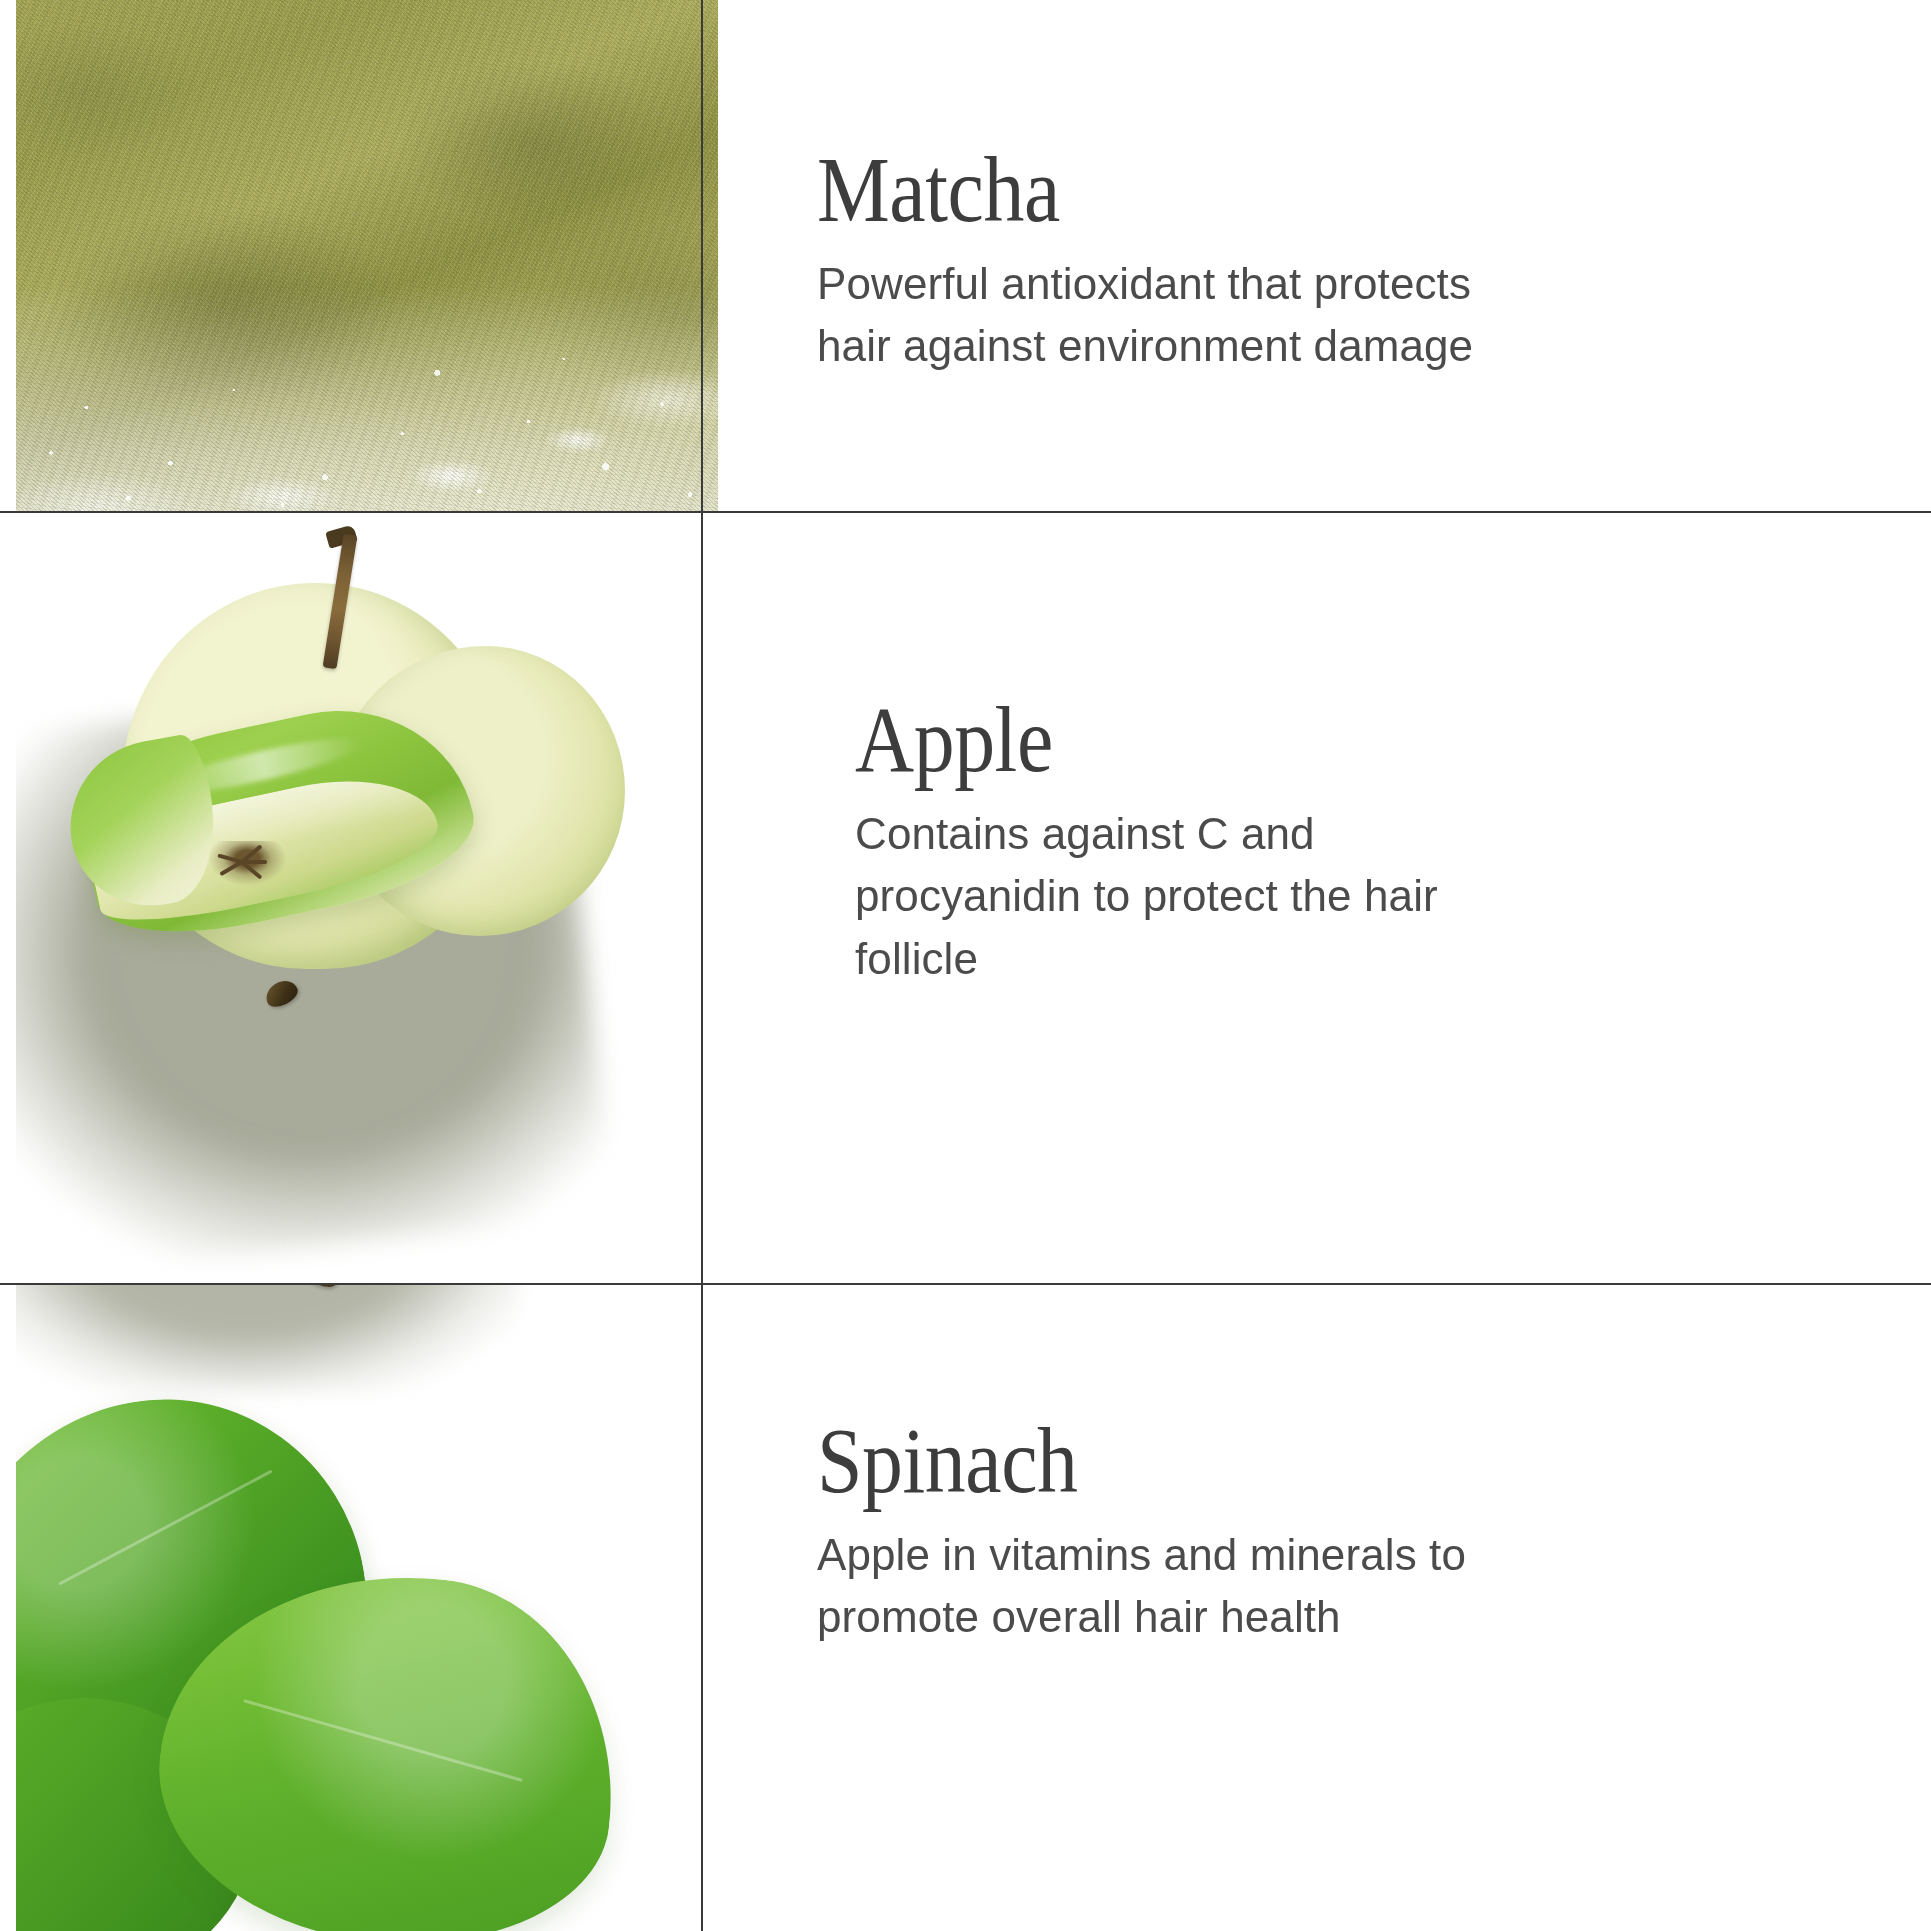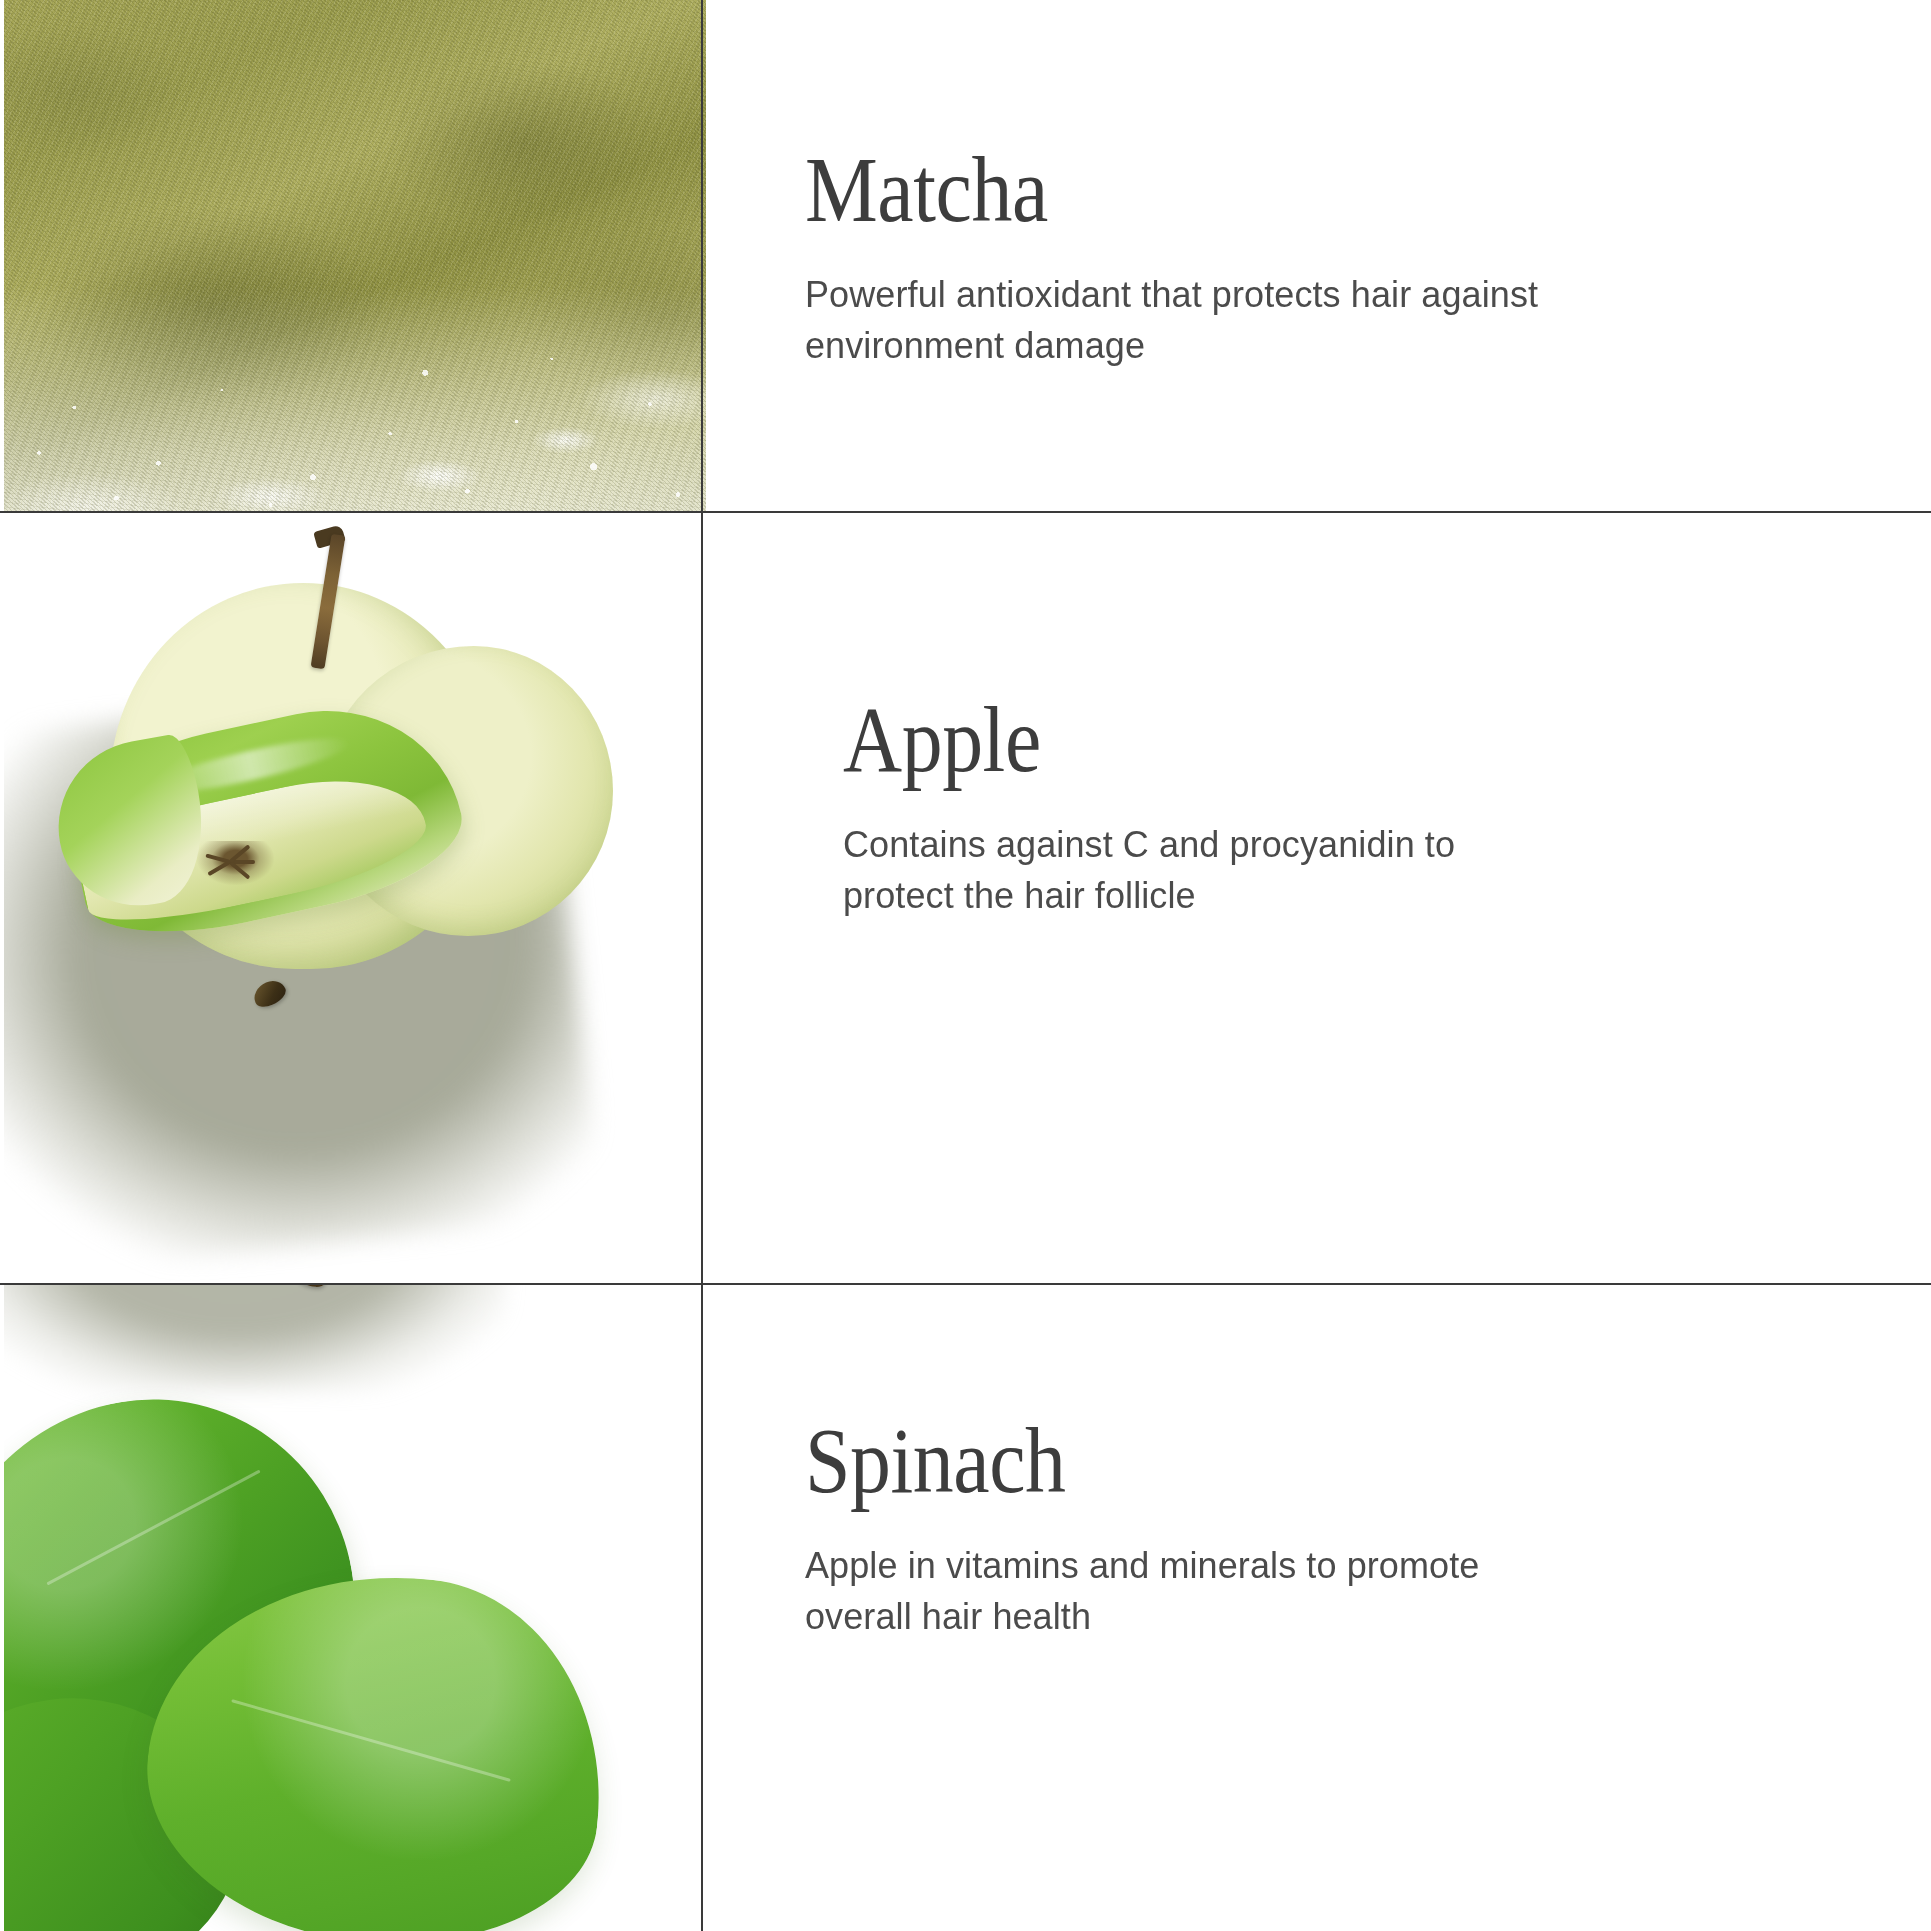--- a/index.html
+++ b/index.html
@@ -1,21 +1,21 @@
 <!DOCTYPE html>
 <html><head>
 <meta charset="utf-8">
 <style>
   * { margin:0; padding:0; box-sizing:border-box; }
   html,body { width:1931px; height:1931px; background:#ffffff; }
   body { font-family:"Liberation Sans", sans-serif; overflow:hidden; }
 
   .board { position:relative; width:1931px; height:1931px; background:#fff; }
 
-  .row { position:absolute; left:4px; width:1594px; display:flex; }
+  .row { position:absolute; left:16px; width:1594px; display:flex; }
   .row-1 { top:0; height:512px; }
   .row-2 { top:513px; height:771px;gap:38px; }
   .row-3 { top:1285px; height:646px; }
 
   .hrule { position:absolute; left:0; width:1931px; height:1.9px; background:#3a3a3a; z-index:40; }
   .hrule-1 { top:511px; }
   .hrule-2 { top:1283px; }
 
   .vrule { position:absolute; top:0; width:1.9px; height:1931px; background:#3a3a3a; z-index:41; left:701px; }
 
@@ -202,23 +202,23 @@
     font-size:93px;
     line-height:1.0;
     font-weight:400;
     color:#3d3d3d;
     letter-spacing:-0.5px;
     transform:scaleX(0.88);
     transform-origin:left center;
     white-space:nowrap;
   }
   .desc {
-    margin-top:33px;
+    margin-top:17px;
     font-family:"Liberation Sans", sans-serif;
-    font-size:36px;
+    font-size:44px;
     line-height:1.42;
     color:#4b4b4b;
     font-weight:400;
     letter-spacing:0.1px;
     max-width:975px;
   }
 </style>
 </head>
 <body>
 

